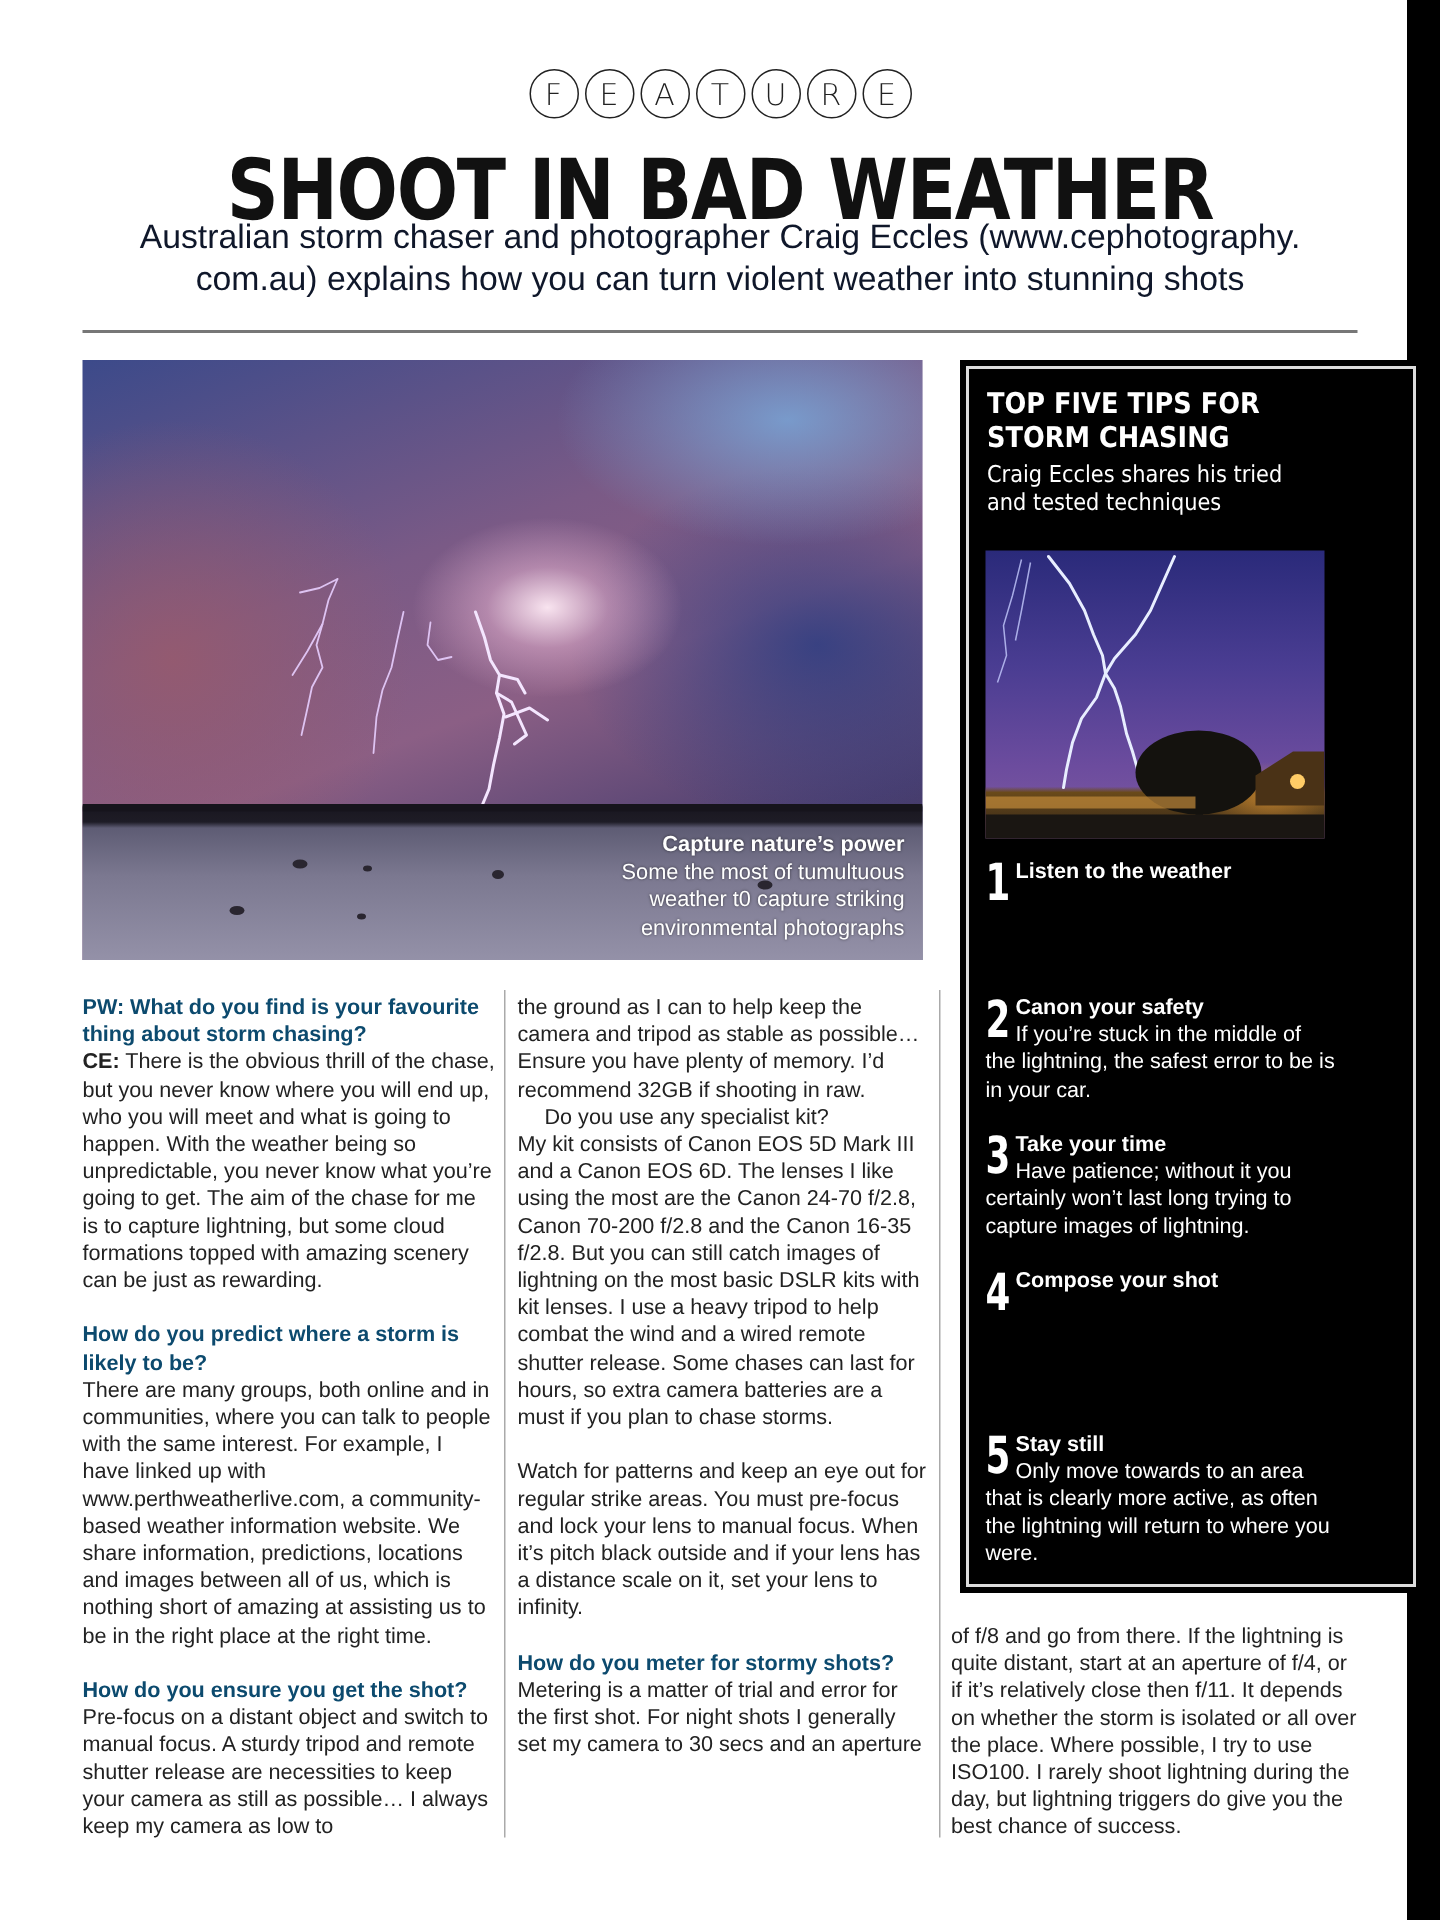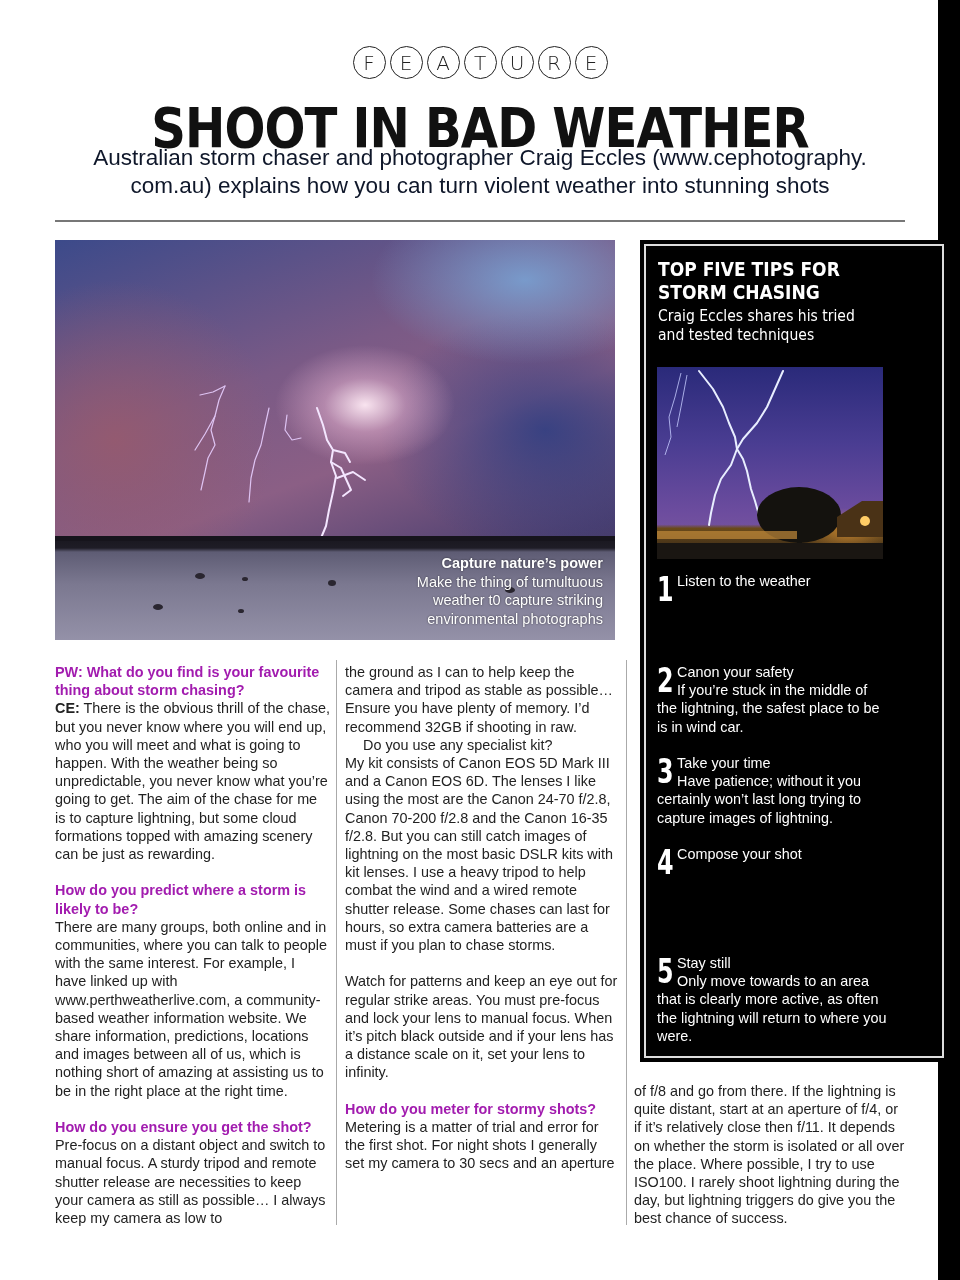--- a/index.html
+++ b/index.html
@@ -77,26 +77,26 @@
   .tips-photo svg { position: absolute; left: 0; top: 0; }
   .tip {
     position: absolute; left: 17px; width: 234px; color: #fff;
     font-size: 14.4px; line-height: 18.2px;
   }
   .tip-num {
     float: left; font-family: "DejaVu Sans", sans-serif; font-weight: bold;
     font-size: 34px; line-height: 30px; height: 32px; margin-right: 2px; margin-top: 2px;
     transform: scaleX(0.7); transform-origin: left; width: 18px;
   }
-  .tip-title { font-weight: normal; display: block; }
+  .tip-title { font-weight: bold; display: block; }
 
   
   .col { position: absolute; font-size: 14.4px; line-height: 18.2px; color: #222; }
   .col p { margin: 0 0 18.2px 0; }
-  .col .q { font-weight: bold; color: #a21caf; display: block; }
+  .col .q { font-weight: bold; color: #0c4a6e; display: block; }
   .col .lead { font-weight: bold; }
   .col1 { top: 663px; left: 55px; width: 275px; }
   .col2 { top: 663px; left: 345px; width: 275px; }
   .col3 { top: 1082px; left: 634px; width: 275px; }
   .vrule { position: absolute; width: 1px; background: #aaa; }
   .indent { padding-left: 18px; display: inline; }
 </style>
 </head>
 <body>
 
@@ -138,21 +138,21 @@
       <ellipse cx="145" cy="336" rx="5" ry="3"></ellipse>
       <ellipse cx="190" cy="339" rx="3" ry="2"></ellipse>
       <ellipse cx="277" cy="343" rx="4" ry="3"></ellipse>
       <ellipse cx="103" cy="367" rx="5" ry="3"></ellipse>
       <ellipse cx="186" cy="371" rx="3" ry="2"></ellipse>
       <ellipse cx="455" cy="350" rx="5" ry="3"></ellipse>
     </g>
   </svg>
   <div class="photo-caption">
     <div class="cap-title">Capture nature’s power</div>
-    <div>Make the thing of tumultuous</div>
+    <div>Some the most of tumultuous</div>
     <div>weather t0 capture striking</div>
     <div>environmental photographs</div>
   </div>
 </div>
 
 <div class="tips-box">
   <div class="inner-border"></div>
   <div class="tips-title">
     <div>TOP FIVE TIPS FOR</div>
     <div>STORM CHASING</div>
@@ -180,21 +180,21 @@
     </svg>
   </div>
 
   <div class="tip" style="top:332px;">
     <span class="tip-num">1</span>
     <span class="tip-title">Listen to the weather</span>
   </div>
   <div class="tip" style="top:423px;">
     <span class="tip-num">2</span>
     <span class="tip-title">Canon your safety</span>
-    <span>If you’re stuck in the middle of the lightning, the safest place to be is in wind car.</span>
+    <span>If you’re stuck in the middle of the lightning, the safest error to be is in your car.</span>
   </div>
   <div class="tip" style="top:514px;">
     <span class="tip-num">3</span>
     <span class="tip-title">Take your time</span>
     <span>Have patience; without it you certainly won’t last long trying to capture images of lightning.</span>
   </div>
   <div class="tip" style="top:605px;">
     <span class="tip-num">4</span>
     <span class="tip-title">Compose your shot</span>
   </div>

